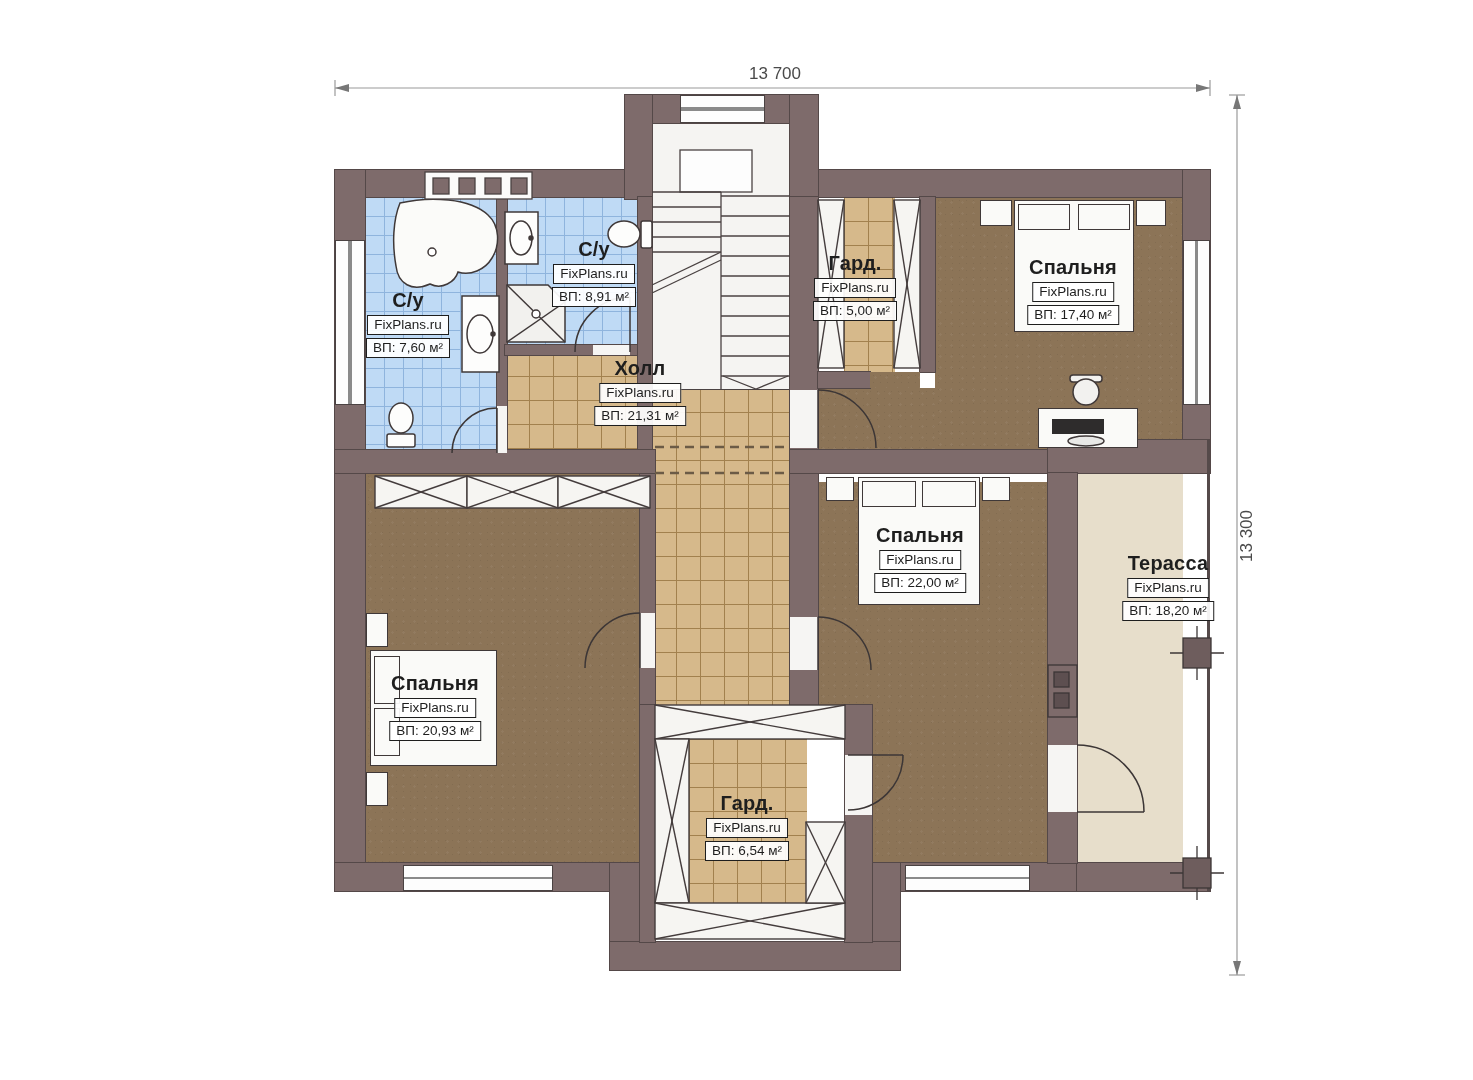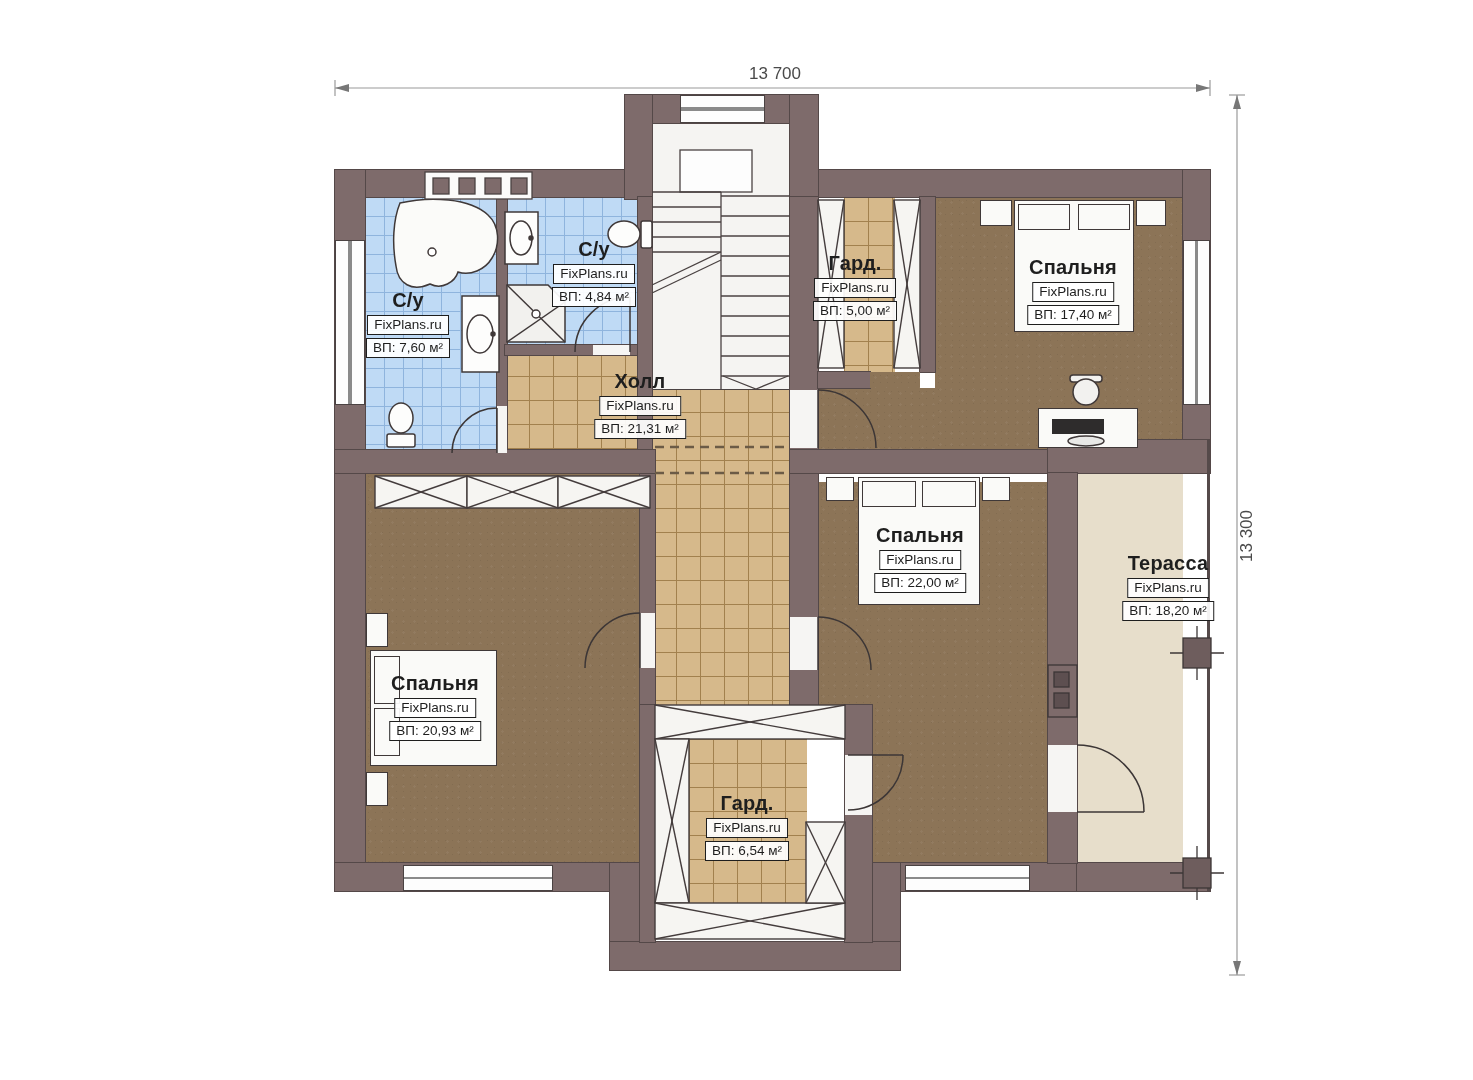--- a/index.html
+++ b/index.html
@@ -256,23 +256,23 @@
   <div class="dim-text" style="left:1187px;top:526px;width:120px;height:20px;transform:rotate(-90deg)">13 300</div>
 
   <div class="room-label" style="left:408px;top:289px">
     <span class="title">С/у</span>
     <span class="wm">FixPlans.ru</span>
     <span class="area">ВП: 7,60 м²</span>
   </div>
   <div class="room-label" style="left:594px;top:238px">
     <span class="title">С/у</span>
     <span class="wm">FixPlans.ru</span>
-    <span class="area">ВП: 4,84 м²</span>
-  </div>
-  <div class="room-label" style="left:640px;top:370px">
+    <span class="area">ВП: 8,91 м²</span>
+  </div>
+  <div class="room-label" style="left:640px;top:357px">
     <span class="title">Холл</span>
     <span class="wm">FixPlans.ru</span>
     <span class="area">ВП: 21,31 м²</span>
   </div>
   <div class="room-label" style="left:855px;top:252px">
     <span class="title">Гард.</span>
     <span class="wm">FixPlans.ru</span>
     <span class="area">ВП: 5,00 м²</span>
   </div>
   <div class="room-label" style="left:1073px;top:256px">

